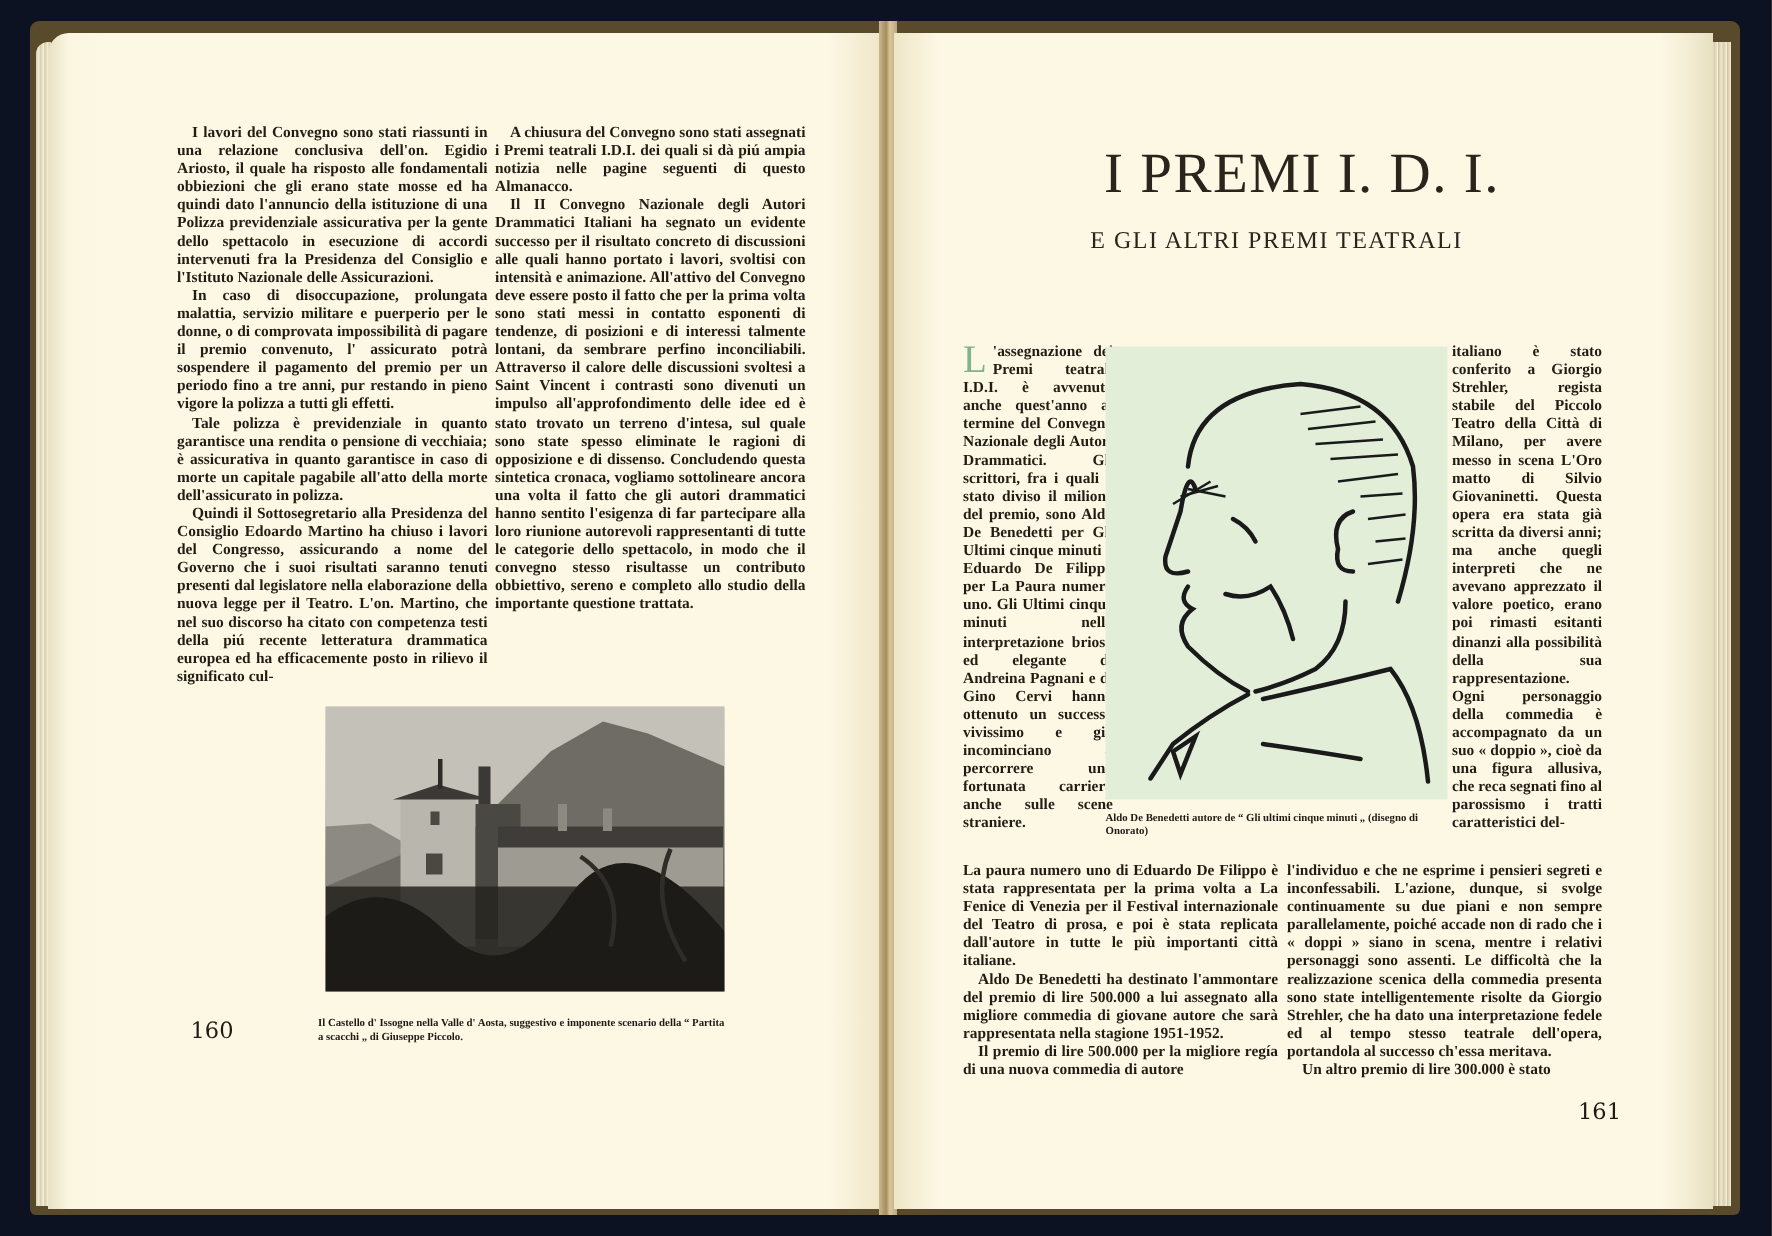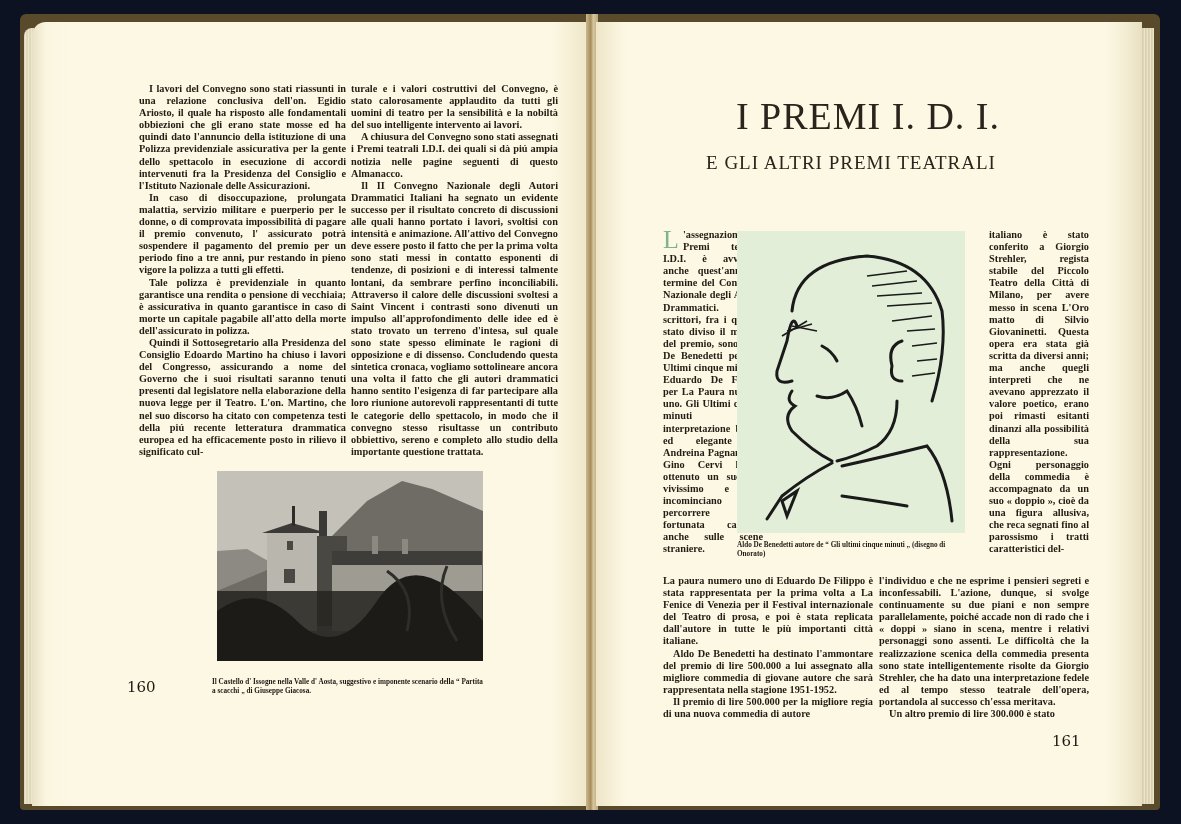--- a/index.html
+++ b/index.html
@@ -37,21 +37,20 @@
     background:repeating-linear-gradient(to right,#d8ceac 0,#f3ecd2 2px,#bdb291 3px);
   }
   .spine {
     position:absolute; left:566px; top:0px; width:12px; height:796px;
     background:linear-gradient(to right,#c9b890,#a58c5a 40%,#d8c79e 60%,#bba77a);
   }
   .col {
     position:absolute; font-size:10.3px; line-height:12.1px;
     text-align:justify; font-weight:bold; color:#221c14;
     font-family:"Liberation Serif", serif;
-    margin-left:21px;
   }
   .col p { margin:0; text-indent:10px; }
   .col p.noindent { text-indent:0; }
   .photo {
     position:absolute; left:185px; top:449px; width:266px; height:190px;
     background:linear-gradient(to bottom,#bdbab2 0%,#a9a69e 30%,#5e5c56 60%,#2a2926 100%);
     overflow:hidden;
   }
   .caption {
     position:absolute; font-size:7.2px; line-height:9px; text-align:left;
@@ -59,21 +58,21 @@
   }
   .pageno {
     position:absolute; font-size:15px; color:#1e1a14;
     font-family:"DejaVu Serif", serif;
   }
   .title {
     position:absolute; left:0; width:546px; text-align:center;
     font-family:"Liberation Serif", serif; color:#2a241c;
   }
   .title.main { top:72px; left:82px; font-size:38px; letter-spacing:1px; width:380px; }
-  .title.sub { top:130px; left:20px; font-size:19px; letter-spacing:1px; width:470px; }
+  .title.sub { top:130px; left:20px; font-size:16px; letter-spacing:1px; width:470px; }
   .portrait {
     position:absolute; left:141px; top:209px; width:228px; height:302px;
     background:#e3eed9;
   }
   .dropcap {
     float:left; font-size:26px; line-height:22px; color:#7fb48a;
     margin:0 4px 0 0; font-weight:normal; font-family:"Liberation Serif", serif;
   }
 </style>
 </head>
@@ -84,21 +83,20 @@
   <div class="page-edges-right"></div>
 
   <div class="page left">
     <div class="col" style="left:86px; top:61px; width:207px;">
       <p>I lavori del Convegno sono stati riassunti in una relazione conclusiva dell'on. Egidio Ariosto, il quale ha risposto alle fondamentali obbiezioni che gli erano state mosse ed ha quindi dato l'annuncio della istituzione di una Polizza previdenziale assicurativa per la gente dello spettacolo in esecuzione di accordi intervenuti fra la Presidenza del Consiglio e l'Istituto Nazionale delle Assicurazioni.</p>
       <p>In caso di disoccupazione, prolungata malattia, servizio militare e puerperio per le donne, o di comprovata impossibilità di pagare il premio convenuto, l' assicurato potrà sospendere il pagamento del premio per un periodo fino a tre anni, pur restando in pieno vigore la polizza a tutti gli effetti.</p>
       <p>Tale polizza è previdenziale in quanto garantisce una rendita o pensione di vecchiaia; è assicurativa in quanto garantisce in caso di morte un capitale pagabile all'atto della morte dell'assicurato in polizza.</p>
       <p>Quindi il Sottosegretario alla Presidenza del Consiglio Edoardo Martino ha chiuso i lavori del Congresso, assicurando a nome del Governo che i suoi risultati saranno tenuti presenti dal legislatore nella elaborazione della nuova legge per il Teatro. L'on. Martino, che nel suo discorso ha citato con competenza testi della piú recente letteratura drammatica europea ed ha efficacemente posto in rilievo il significato cul-</p>
     </div>
     <div class="col" style="left:298px; top:61px; width:207px;">
-      <p class="noindent">turale e i valori costruttivi del Convegno, è stato calorosamente applaudito da tutti gli uomini di teatro per la sensibilità e la nobiltà del suo intelligente intervento ai lavori.</p>
       <p>A chiusura del Convegno sono stati assegnati i Premi teatrali I.D.I. dei quali si dà piú ampia notizia nelle pagine seguenti di questo Almanacco.</p>
       <p>Il II Convegno Nazionale degli Autori Drammatici Italiani ha segnato un evidente successo per il risultato concreto di discussioni alle quali hanno portato i lavori, svoltisi con intensità e animazione. All'attivo del Convegno deve essere posto il fatto che per la prima volta sono stati messi in contatto esponenti di tendenze, di posizioni e di interessi talmente lontani, da sembrare perfino inconciliabili. Attraverso il calore delle discussioni svoltesi a Saint Vincent i contrasti sono divenuti un impulso all'approfondimento delle idee ed è stato trovato un terreno d'intesa, sul quale sono state spesso eliminate le ragioni di opposizione e di dissenso. Concludendo questa sintetica cronaca, vogliamo sottolineare ancora una volta il fatto che gli autori drammatici hanno sentito l'esigenza di far partecipare alla loro riunione autorevoli rappresentanti di tutte le categorie dello spettacolo, in modo che il convegno stesso risultasse un contributo obbiettivo, sereno e completo allo studio della importante questione trattata.</p>
     </div>
 
     <div class="photo">
       <svg width="266" height="190" viewBox="0 0 266 190">
         <rect x="0" y="0" width="266" height="190" fill="#c4c1b8"></rect>
         <polygon points="90,90 150,30 185,10 215,18 266,40 266,190 0,190 0,80 40,100" fill="#6f6c65"></polygon>
         <polygon points="0,80 30,78 60,95 0,120" fill="#8d8a83"></polygon>
         <rect x="50" y="60" width="50" height="100" fill="#b9b6ae"></rect>
@@ -111,21 +109,21 @@
         <rect x="70" y="70" width="6" height="9" fill="#4a4843"></rect>
         <rect x="67" y="98" width="11" height="14" fill="#4a4843"></rect>
         <rect x="155" y="65" width="6" height="18" fill="#8c8981"></rect>
         <rect x="185" y="68" width="6" height="15" fill="#8c8981"></rect>
         <rect x="0" y="120" width="266" height="70" fill="#26251f" opacity="0.85"></rect>
         <path d="M0,140 Q40,110 80,150 T160,130 T266,150 L266,190 L0,190 Z" fill="#1c1b17"></path>
         <path d="M170,100 Q200,120 190,160" stroke="#2e2d28" stroke-width="3" fill="none"></path>
         <path d="M230,95 Q215,130 240,170" stroke="#2e2d28" stroke-width="3" fill="none"></path>
       </svg>
     </div>
-    <div class="caption" style="left:180px; top:656px; width:276px;">Il Castello d' Issogne nella Valle d' Aosta, suggestivo e imponente scenario della “ Partita a scacchi „ di Giuseppe Giacosa.</div>
+    <div class="caption" style="left:180px; top:656px; width:276px;">Il Castello d' Issogne nella Valle d' Aosta, suggestivo e imponente scenario della “ Partita a scacchi „ di Giuseppe Piccolo.</div>
 
     <div class="pageno" style="left:95px; top:656px;">160</div>
   </div>
 
   <div class="spine"></div>
 
   <div class="page right">
     <div class="title main">I PREMI I. D. I.</div>
     <div class="title sub">E GLI ALTRI PREMI TEATRALI</div>
 

